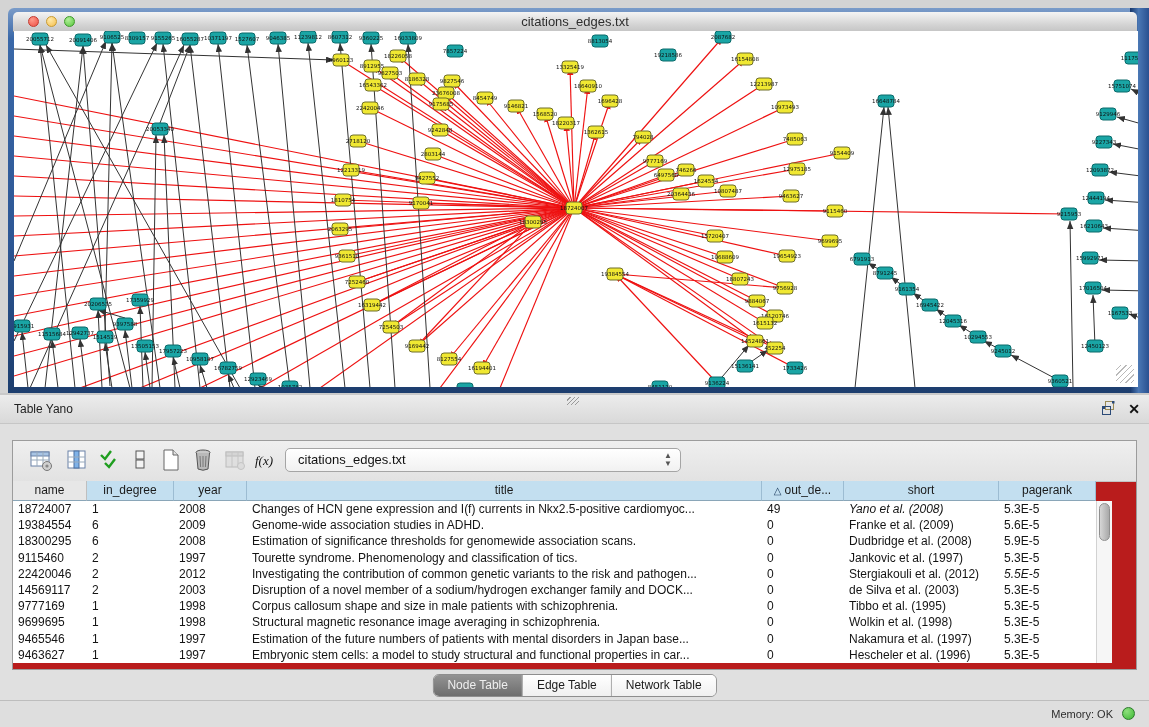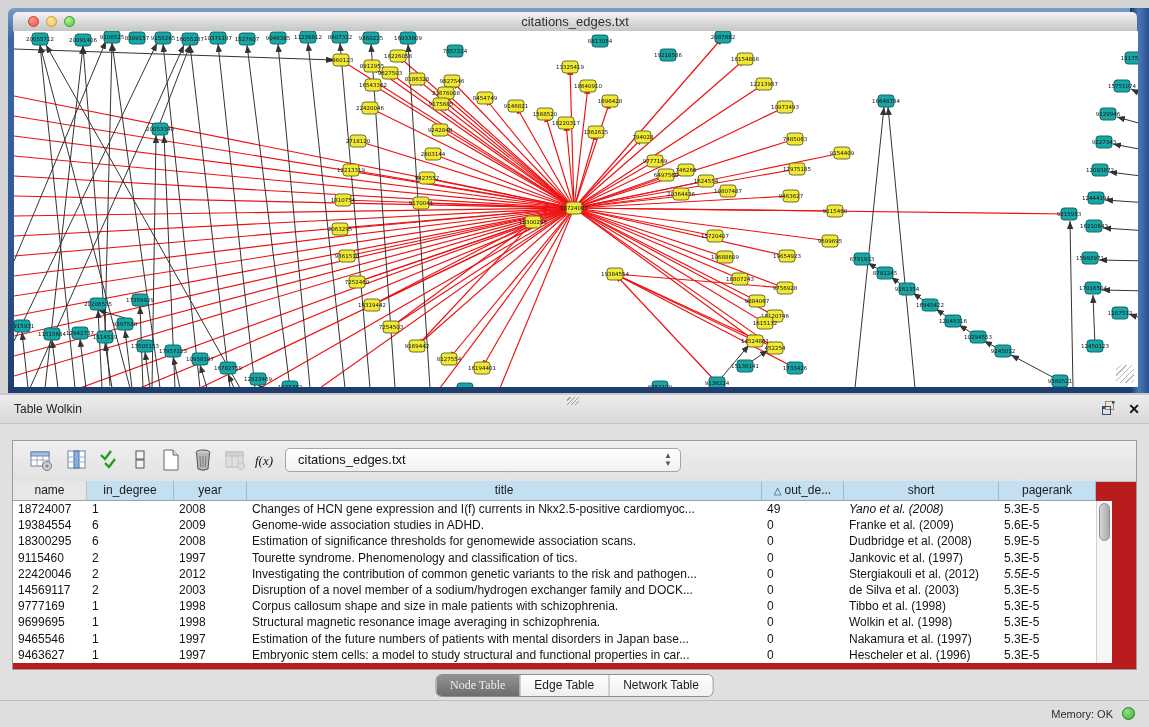--- a/index.html
+++ b/index.html
@@ -63,21 +63,21 @@
   .vscroll{left:1083px;top:60px;width:16px;height:162px;background:#f6f6f6;border-left:1px solid #d2d2d2;box-sizing:border-box;}
   .vthumb{left:2px;top:2px;width:11px;height:38px;border-radius:6px;
       background:linear-gradient(90deg,#d6d6d6,#a9a9a9);border:1px solid #8f8f8f;box-sizing:border-box;}
 
   
   .tabs-bar{left:0;top:279px;width:1149px;height:22px;}
   .seg{left:50%;transform:translateX(-50%);display:flex;border:1px solid #8e8e8e;border-radius:6px;
        overflow:hidden;height:21px;background:#fff;}
   .seg-item{padding:0 14px;font-size:12px;line-height:21px;color:#1c1c1c;
        background:linear-gradient(180deg,#ffffff,#f0f0f0);border-left:1px solid #a8a8a8;}
-  .seg-item:first-child{border-left:none;font-family:Liberation Serif, serif;}
+  .seg-item:first-child{border-left:none;}
   .seg-item.sel{background:linear-gradient(180deg,#939393,#6d6d6d);color:#efefef;}
 
   
   .status-bar{left:0;top:305px;width:1149px;height:27px;background:#dedede;border-top:1px solid #bdbdbd;box-sizing:border-box;}
   .mem-label{right:36px;top:7px;font-size:11px;color:#2d2d2d;}
   .mem-dot{right:14px;top:6px;width:13px;height:13px;border-radius:50%;
       background:radial-gradient(circle at 35% 30%,#8fe07e,#3cb832);border:1px solid #2a7a2a;box-sizing:border-box;}
 </style>
 </head>
 <body>
@@ -728,21 +728,21 @@
         </g>
       </svg>
     <div class="abs resize-grip"></div>
   </div>
 </div>
 
 <div class="abs divider"></div>
 
 <div class="abs table-panel">
   <div class="abs panel-titlebar">
-    <span class="abs panel-title">Table Wolkin</span>
+    <span class="abs panel-title">Table Yano</span>
     <div class="abs grip"></div>
     <div class="abs panel-btn float-btn">
       <svg width="16" height="16" viewBox="0 0 16 16">
         <rect x="4.5" y="1.5" width="8" height="8" fill="none" stroke="#9a8a55" stroke-width="1"></rect>
         <rect x="1.5" y="6.5" width="8" height="8" fill="none" stroke="#2b4a77" stroke-width="1"></rect>
         <rect x="1" y="6" width="3" height="3" fill="#2b4a77"></rect>
         <rect x="11" y="1" width="2.5" height="2.5" fill="#2b4a77"></rect>
       </svg>
     </div>
     <div class="abs panel-btn close-btn">✕</div>
@@ -864,21 +864,21 @@
           <div class="td" style="width: 82px;">0</div>
           <div class="td" style="width: 155px;">de Silva et al. (2003)</div>
           <div class="td" style="width: 97px;">5.3E-5</div>
         </div>
         <div class="tr">
           <div class="td" style="width: 74px;">9777169</div>
           <div class="td" style="width: 87px;">1</div>
           <div class="td" style="width: 73px;">1998</div>
           <div class="td" style="width: 515px;">Corpus callosum shape and size in male patients with schizophrenia.</div>
           <div class="td" style="width: 82px;">0</div>
-          <div class="td" style="width: 155px;">Tibbo et al. (1998)</div>
+          <div class="td" style="width: 155px;">Tibbo et al. (1995)</div>
           <div class="td" style="width: 97px;">5.3E-5</div>
         </div>
         <div class="tr">
           <div class="td" style="width: 74px;">9699695</div>
           <div class="td" style="width: 87px;">1</div>
           <div class="td" style="width: 73px;">1998</div>
           <div class="td" style="width: 515px;">Structural magnetic resonance image averaging in schizophrenia.</div>
           <div class="td" style="width: 82px;">0</div>
           <div class="td" style="width: 155px;">Wolkin et al. (1998)</div>
           <div class="td" style="width: 97px;">5.3E-5</div>

